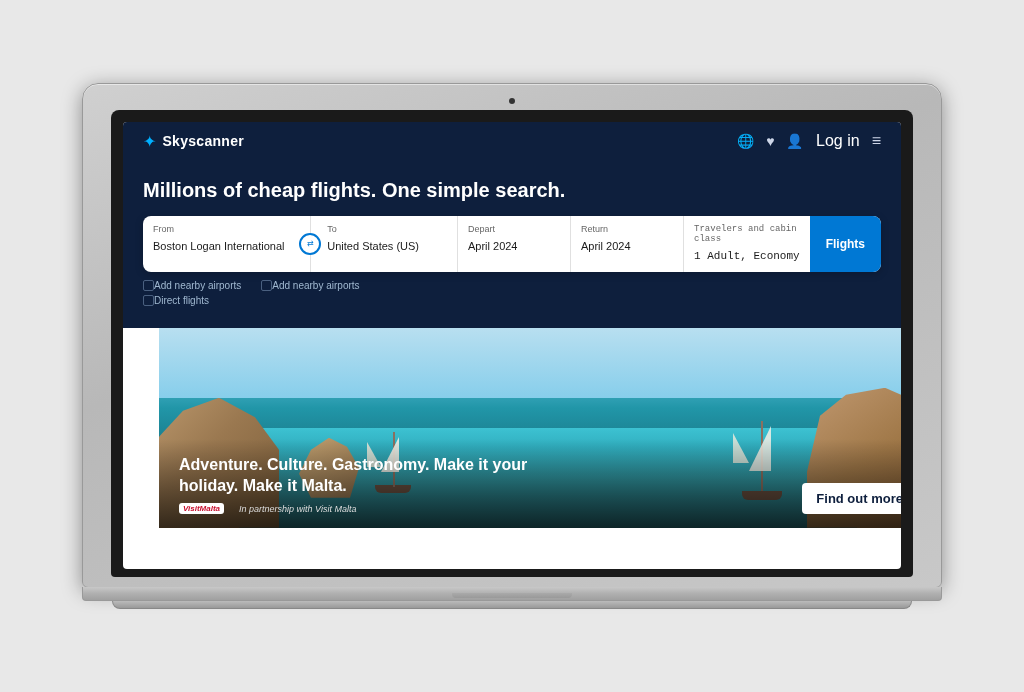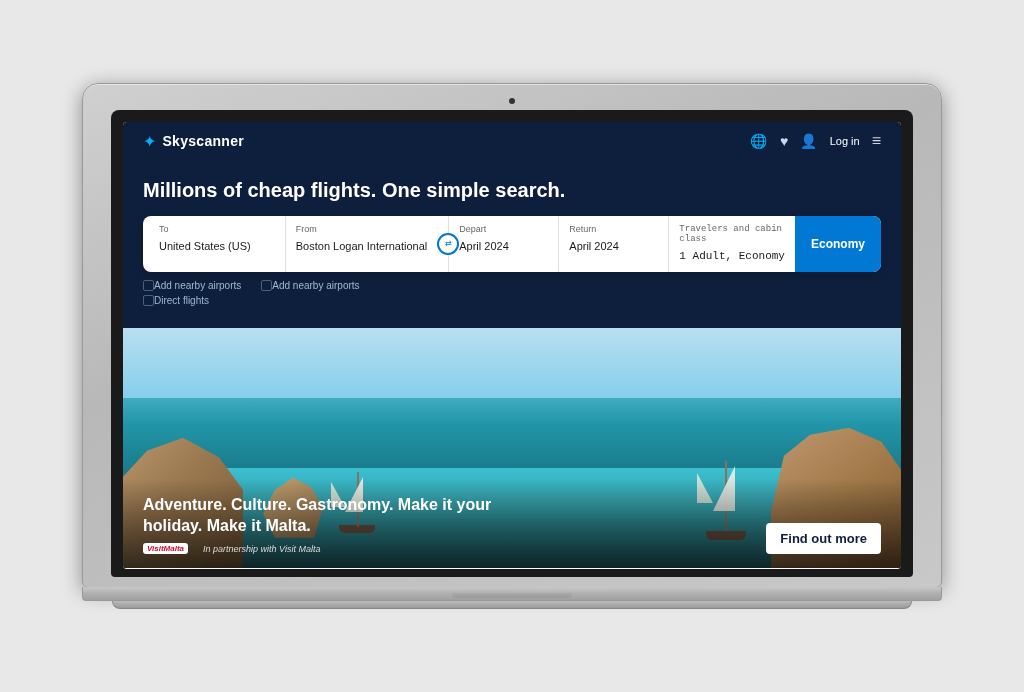--- a/index.html
+++ b/index.html
@@ -84,21 +84,21 @@
     }
 
     .nav-icon {
       color: #cdd6e8;
       font-size: 14px;
       cursor: pointer;
     }
 
     .nav-login {
       color: #fff;
-      font-size: 11px;
+      font-size: 16px;
       cursor: pointer;
     }
 
     .nav-menu {
       color: #cdd6e8;
       font-size: 16px;
       cursor: pointer;
     }
 
     
@@ -247,23 +247,24 @@
       width: 11px;
       height: 11px;
       border: 1.5px solid #4a6080;
       border-radius: 2px;
       background: transparent;
     }
 
     
     .banner {
       width: 100%;
-      height: 240px;
+      height: 200px;
       position: relative;
       overflow: hidden;
+      margin-left: 36px;
     }
 
     .banner-bg {
       width: 100%;
       height: 100%;
       background: linear-gradient(
         to bottom,
         #87ceeb 0%,
         #5bbcd6 20%,
         #2196a8 40%,
@@ -479,42 +480,42 @@
             <span class="nav-login">Log in</span>
             <span class="nav-menu">≡</span>
           </div>
         </div>
 
         <div class="hero">
           <h1 class="hero-title">Millions of cheap flights. One simple search.</h1>
 
 
           <div class="search-bar">
-            <div class="search-field to-field">
-              <span class="field-label">To</span>
-              <span class="field-value">United States (US)</span>
-            </div>
             <div class="search-field from-field">
               <span class="field-label">From</span>
               <span class="field-value">Boston Logan International</span>
               <div class="swap-btn">⇄</div>
             </div>
+            <div class="search-field to-field">
+              <span class="field-label">To</span>
+              <span class="field-value">United States (US)</span>
+            </div>
             <div class="search-field">
               <span class="field-label">Depart</span>
               <span class="field-value">April 2024</span>
             </div>
             <div class="search-field">
               <span class="field-label">Return</span>
               <span class="field-value">April 2024</span>
             </div>
             <div class="search-field">
               <span class="field-label">Travelers and cabin class</span>
               <span class="field-value">1 Adult, Economy</span>
             </div>
-            <button class="search-btn">Economy</button>
+            <button class="search-btn">Flights</button>
           </div>
 
           <div class="search-options">
             <div class="option-row">
               <label class="checkbox-item">
                 <div class="checkbox-box"></div>
                 <span>Add nearby airports</span>
               </label>
               <label class="checkbox-item">
                 <div class="checkbox-box"></div>

